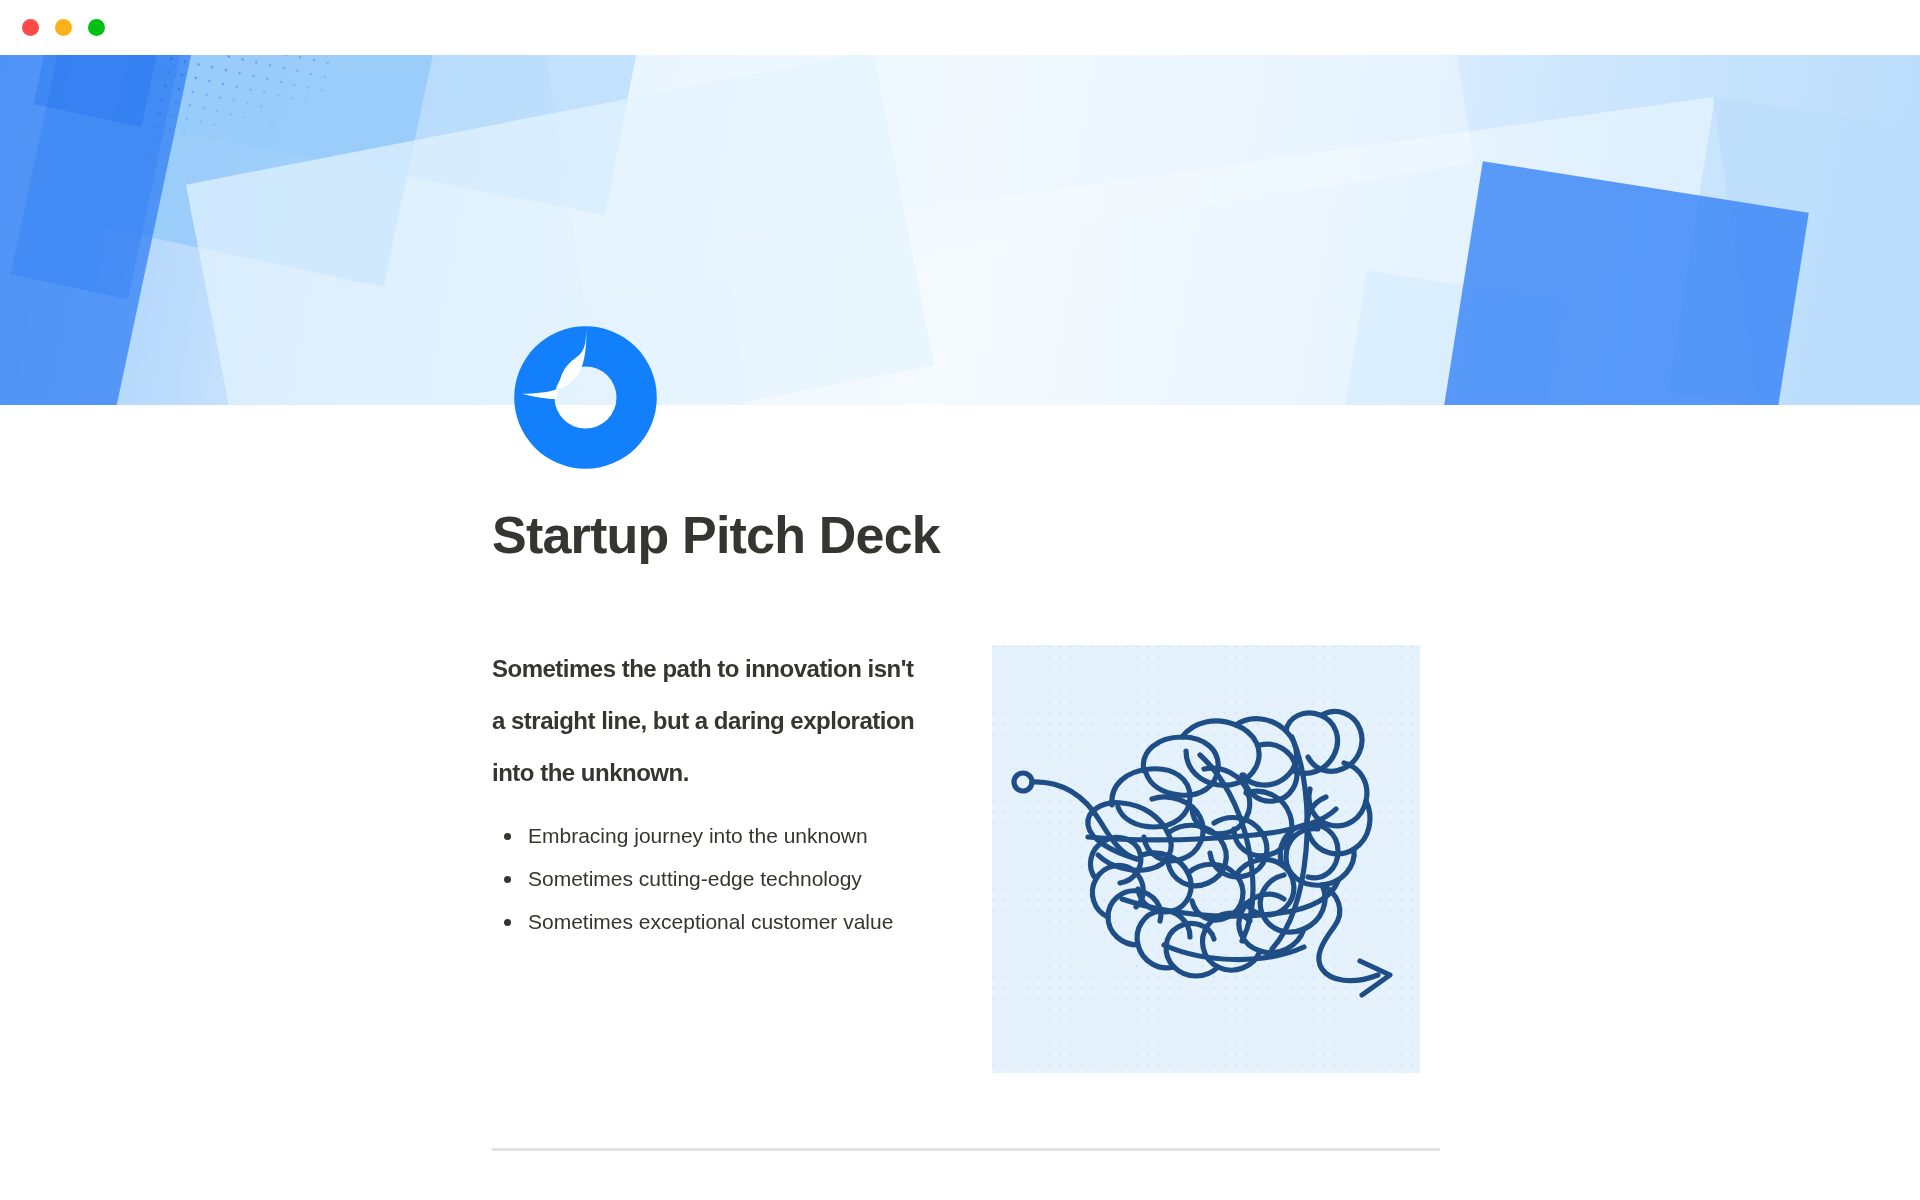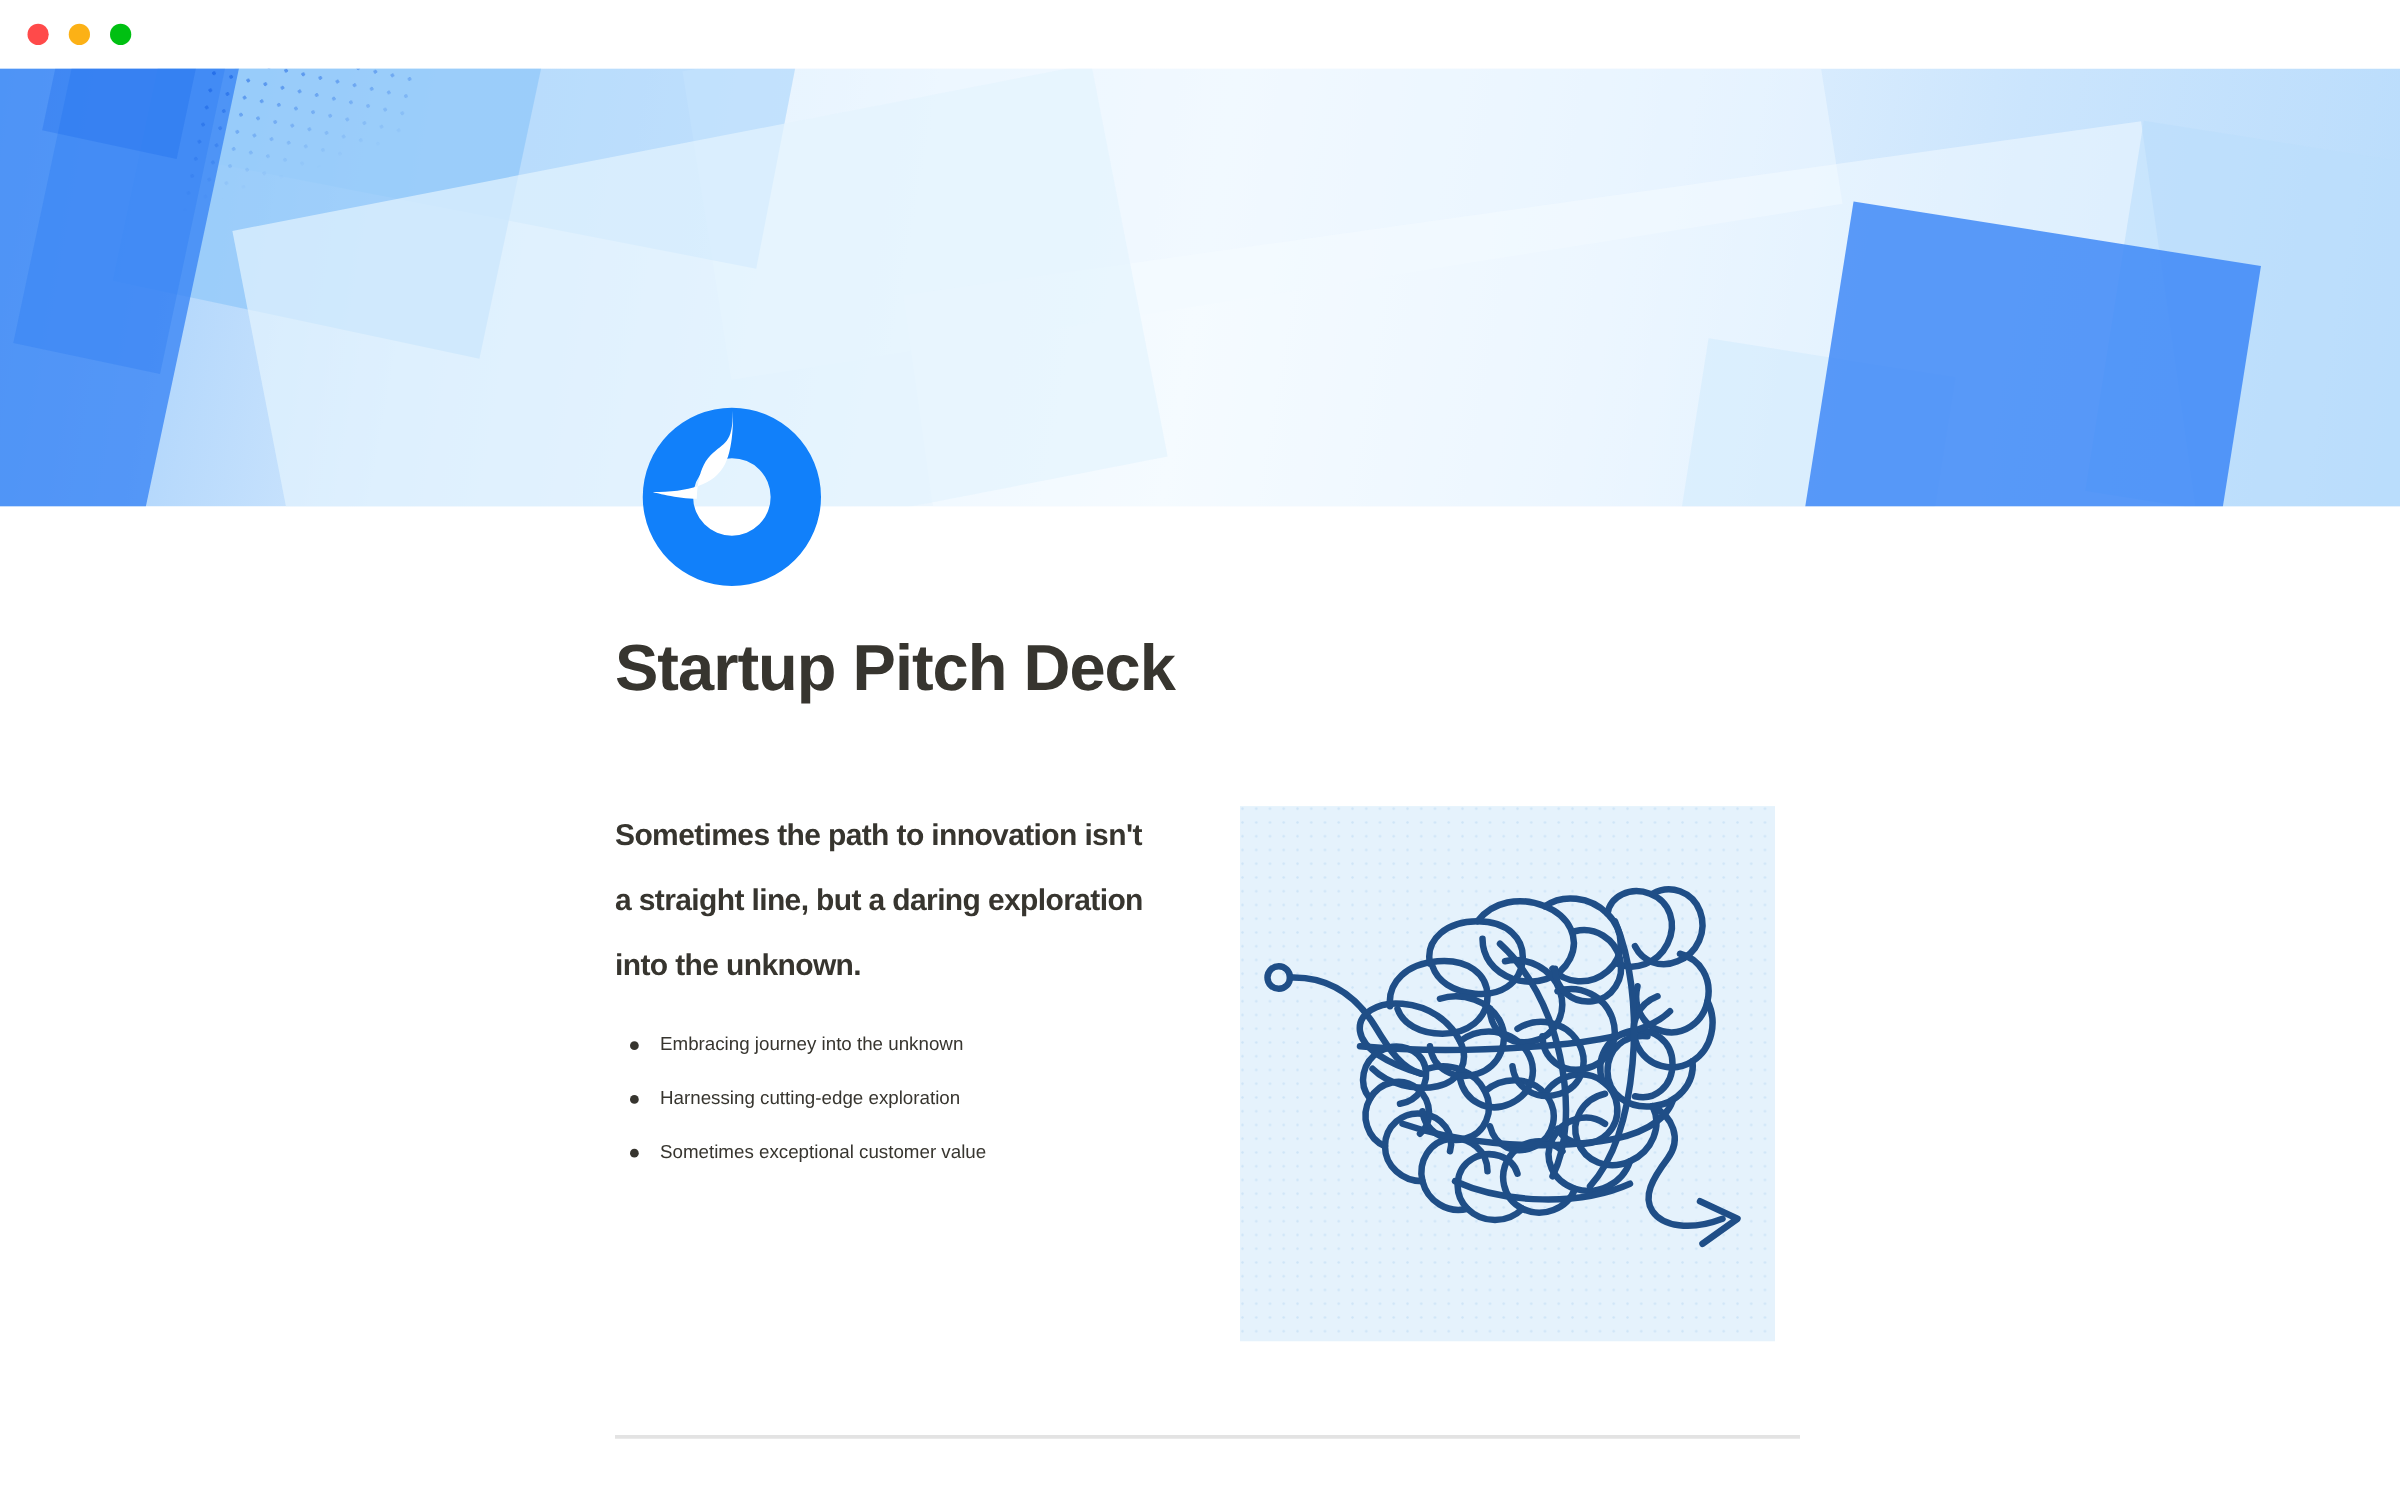--- a/index.html
+++ b/index.html
@@ -175,21 +175,21 @@
   }
 
   .bullets {
     list-style: none;
     margin: 22px 0 0 0;
     padding: 0;
   }
   .bullets li {
     position: relative;
     padding-left: 36px;
-    font-size: 15px;
+    font-size: 21px;
     line-height: 30px;
     color: #37352F;
     margin-bottom: 13px;
     white-space: nowrap;
   }
   .bullets li:before {
     content: "";
     position: absolute;
     left: 12px;
     top: 12px;
@@ -253,21 +253,21 @@
 
     <div class="deck-title">Startup Pitch Deck</div>
 
     <div class="section">
 
       <div class="col-left">
         <h2 class="headline">Sometimes the path to innovation isn't a straight line, but a daring exploration into the unknown.</h2>
 
         <ul class="bullets">
           <li>Embracing journey into the unknown</li>
-          <li>Harnessing cutting-edge exploration</li>
+          <li>Sometimes cutting-edge technology</li>
           <li>Sometimes exceptional customer value</li>
         </ul>
       </div>
 
       <div class="col-right">
         <svg width="428" height="428" viewBox="0 0 428 428">
           <defs>
             <pattern id="dotgrid" width="11" height="11" patternUnits="userSpaceOnUse">
               <circle cx="2" cy="2" r="1" fill="#CDE4F7"></circle>
             </pattern>

